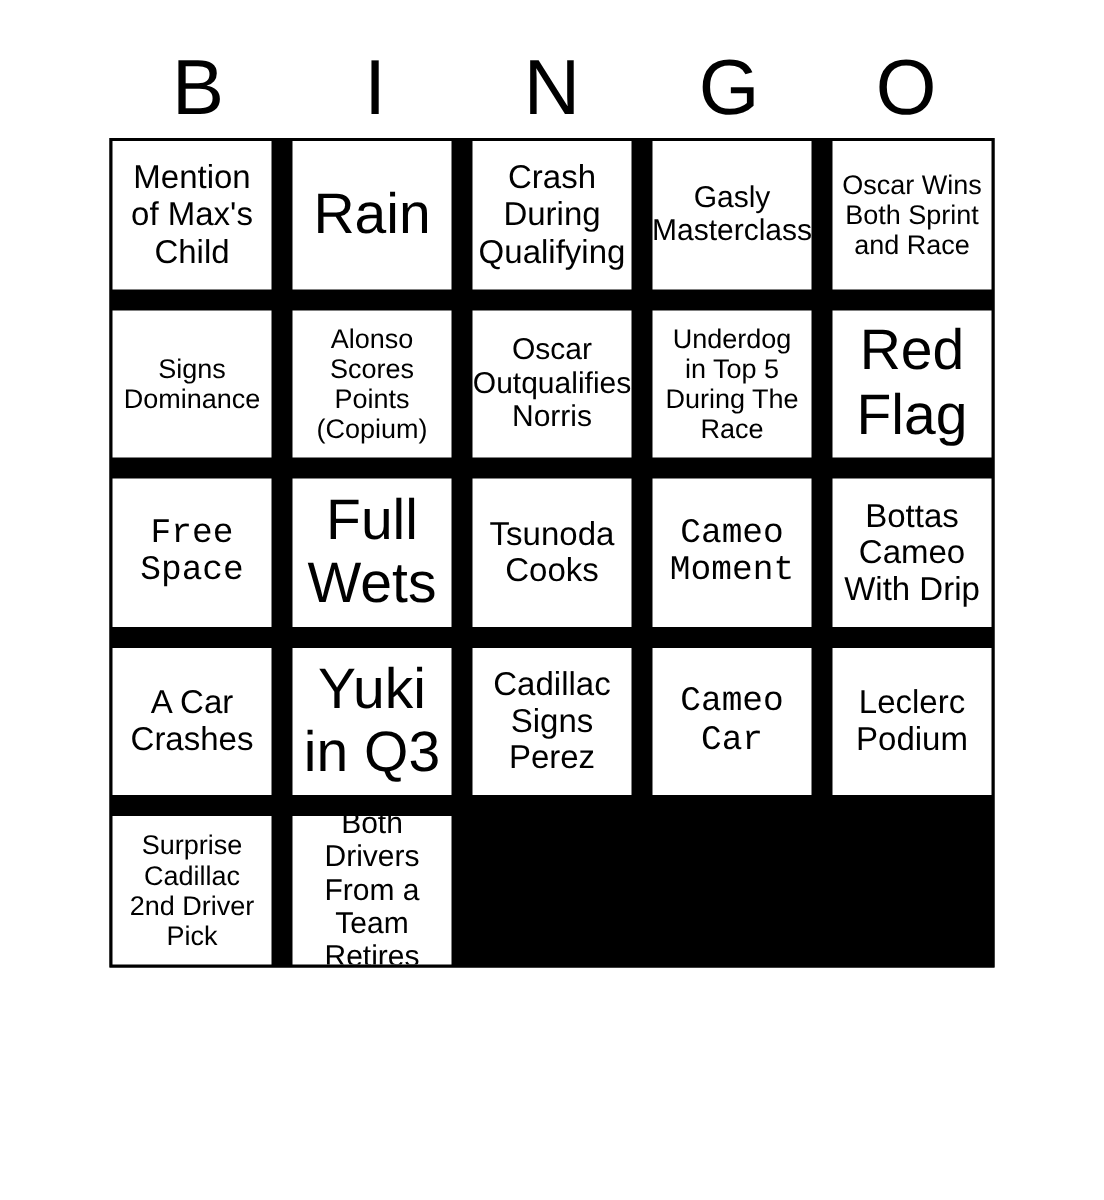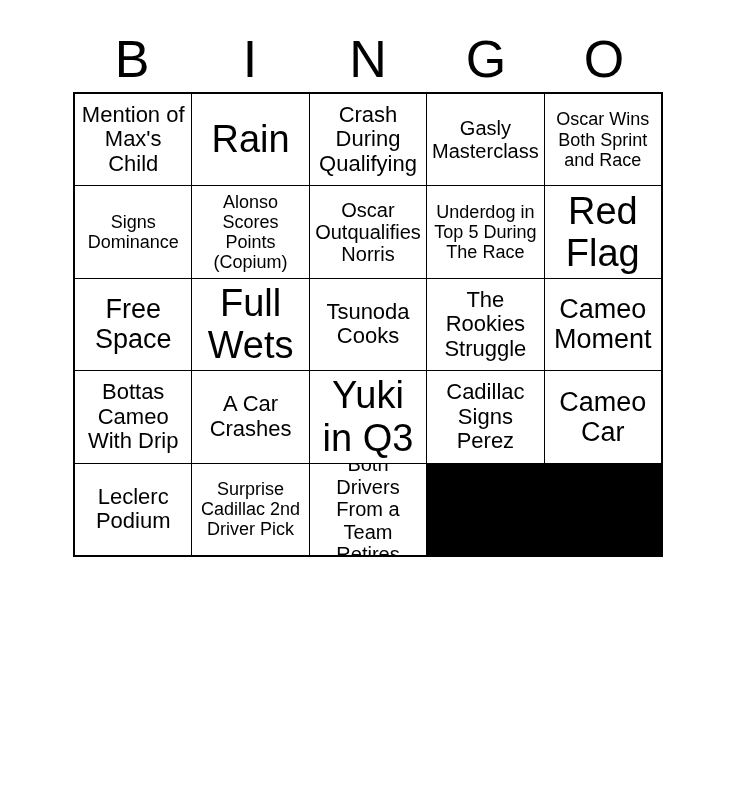--- a/index.html
+++ b/index.html
@@ -33,47 +33,47 @@
   .header-letter {
     flex: 1 1 0;
     text-align: center;
     font-size: 52px;
     font-weight: 400;
     line-height: 1;
     font-family: "Liberation Sans", sans-serif;
   }
   .grid {
     width: 590px;
-    height: 465px;
+    height: 553px;
     border: 2px solid #000000;
     box-sizing: border-box;
     display: grid;
     grid-template-columns: repeat(5, 1fr);
     grid-template-rows: repeat(5, 1fr);
     background: #000000;
-    gap: 1px;
+    gap: 14px;
   }
   .cell {
     background: #ffffff;
     display: flex;
     align-items: center;
     justify-content: center;
     text-align: center;
     padding: 2px 4px;
     box-sizing: border-box;
     overflow: hidden;
   }
   .cell span {
     display: block;
     line-height: 1.12;
     font-family: "Liberation Sans", sans-serif;
   }
   
   .fs-xl span { font-size: 38px; }
-  .fs-lg span { font-size: 27px; }
+  .fs-lg span { font-size: 23px; font-family: Liberation Mono, monospace; }
   .fs-md span { font-size: 22px; }
   .fs-sm span { font-size: 18px; }
   .fs-xs span { font-size: 20px; }
 </style>
 </head>
 <body>
 
 <div class="bingo-wrap">
 
   <div class="header-row">
@@ -120,23 +120,20 @@
     <div class="cell fs-lg">
         <span>Free Space</span>
       </div>
     <div class="cell fs-xl">
         <span>Full Wets</span>
       </div>
     <div class="cell fs-md">
         <span>Tsunoda Cooks</span>
       </div>
 
-    <div class="cell fs-md">
-        <span>The Rookies Struggle</span>
-      </div>
     <div class="cell fs-lg">
         <span>Cameo Moment</span>
       </div>
     <div class="cell fs-md">
         <span>Bottas Cameo With Drip</span>
       </div>
     <div class="cell fs-md">
         <span>A Car Crashes</span>
       </div>
     <div class="cell fs-xl">

